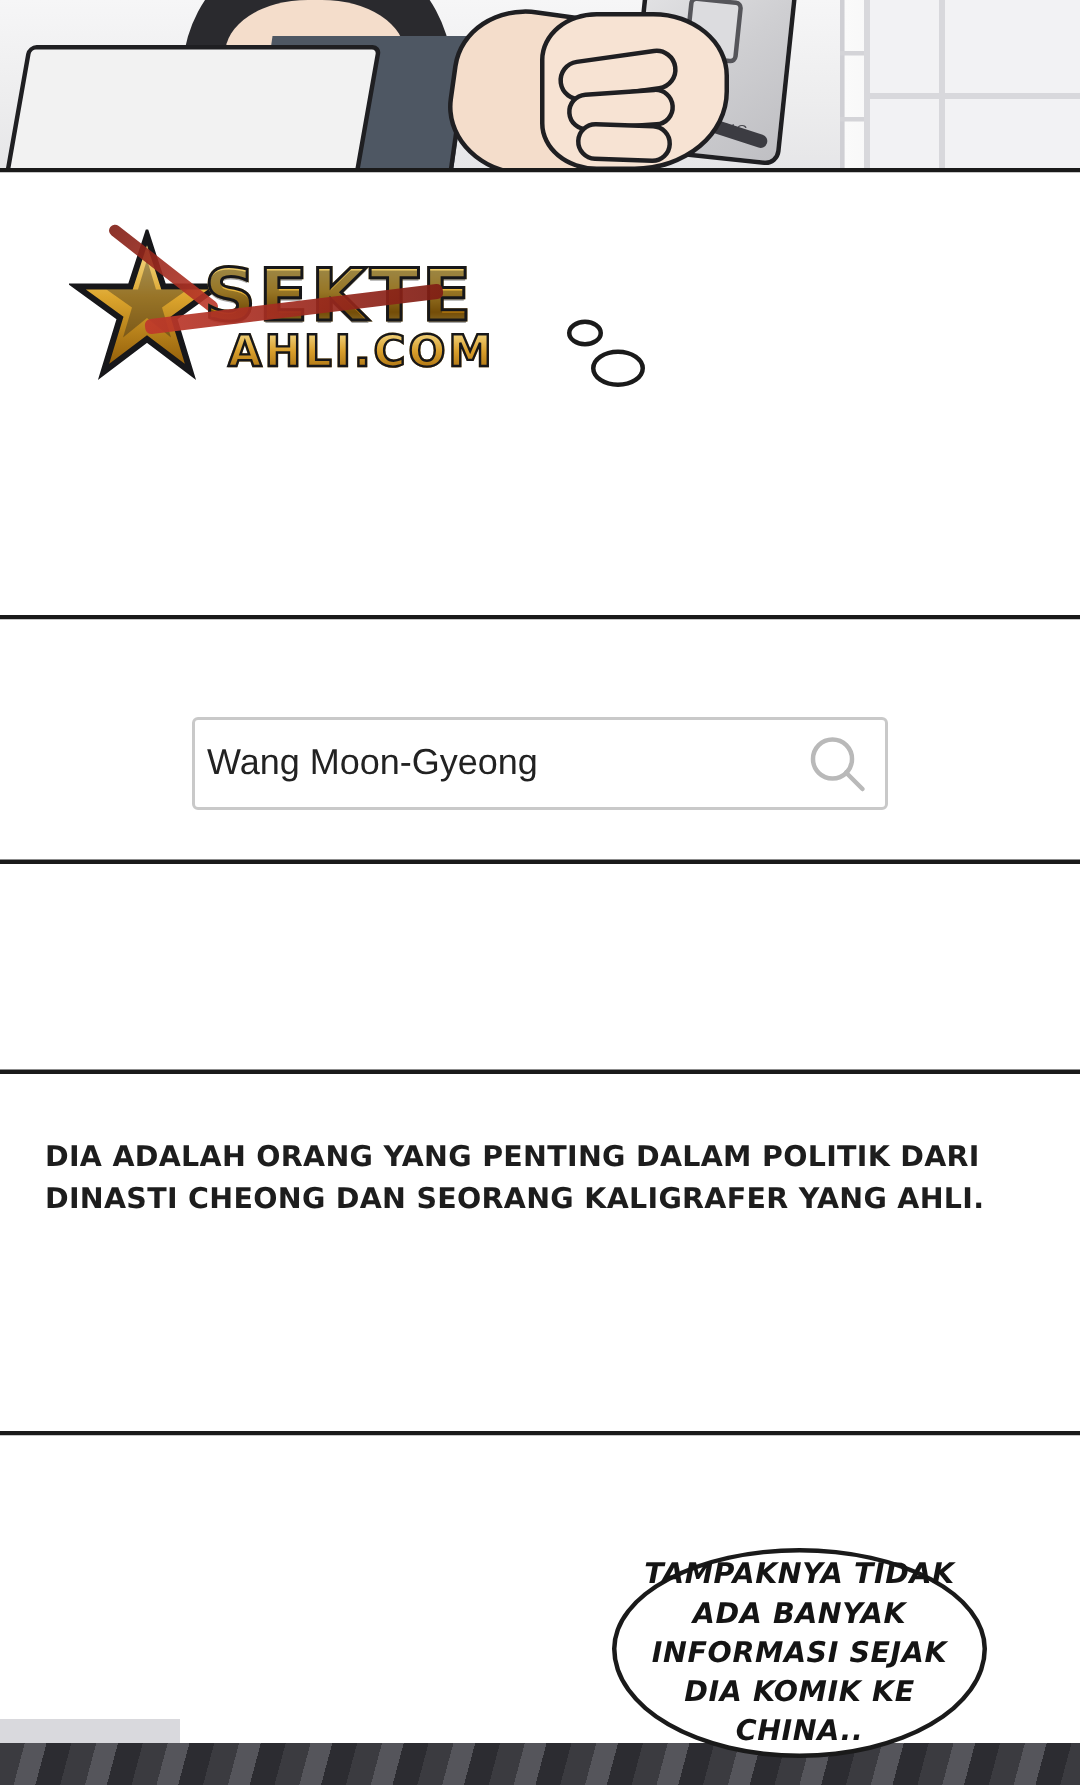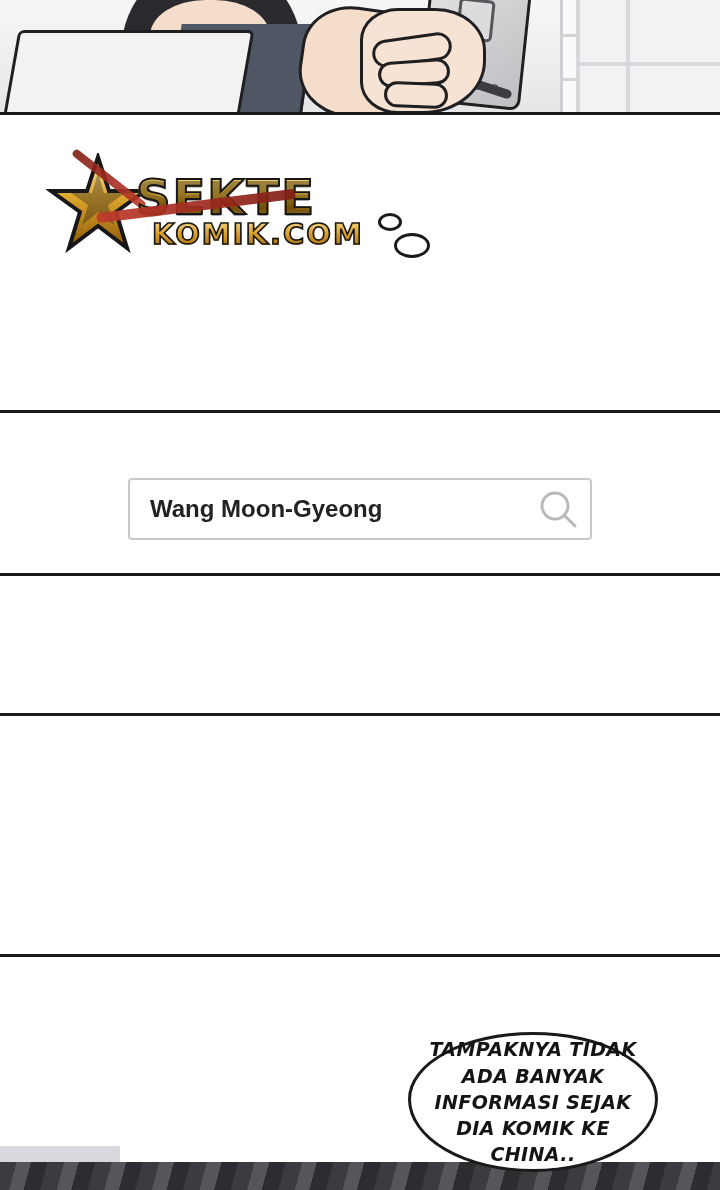--- a/index.html
+++ b/index.html
@@ -302,28 +302,27 @@
     width: 464px; height: 62px;
     border: 2px solid #c9c9c9;
     border-radius: 4px;
     background: #ffffff;
     box-sizing: border-box;
     display: flex;
     align-items: center;
   }
   .search-value {
     flex: 1;
-    padding-left: 20px;
+    padding-left: 8px;
     font-family: "Liberation Sans", sans-serif;
     font-size: 24px;
     color: #222222;
     border: none;
     outline: none;
     background: transparent;
-    font-weight: bold;
   }
   .search-icon {
     width: 64px;
     display: flex;
     align-items: center;
     justify-content: center;
   }
 
   
   .blank-panel {
@@ -417,21 +416,21 @@
               <stop offset="100%" stop-color="#8c5806"></stop>
             </linearGradient>
           </defs>
           <polygon points="52,4 63,38 99,38 70,59 81,95 52,73 23,95 34,59 5,38 41,38" fill="url(#gold)" stroke="#17171a" stroke-width="4"></polygon>
           <polygon points="52,20 58,40 79,40 62,52 68,72 52,59 36,72 42,52 25,40 46,40" fill="#1b1b1e" opacity="0.35"></polygon>
         </svg>
       </div>
       <div class="logo-slash2"></div>
       <div class="logo-text">SEKTE</div>
       <div class="logo-slash"></div>
-      <div class="logo-sub">KOMIK.COM</div>
+      <div class="logo-sub">AHLI.COM</div>
     </div>
 
     <div class="tail-dot-b"></div>
     <div class="tail-dot-a"></div>
   </div>
 
 
   <div class="panel-rule" style="top:410px;"></div>
 
   <div class="search-panel">
@@ -446,20 +445,21 @@
     </div>
   </div>
 
   <div class="panel-rule" style="top:573px;"></div>
 
   <div class="blank-panel" style="top:576px; height:137px;"></div>
 
   <div class="panel-rule" style="top:713px;"></div>
 
   <div class="text-panel">
+    <div class="narr narr-1">DIA ADALAH ORANG YANG PENTING DALAM POLITIK DARI DINASTI CHEONG DAN SEORANG KALIGRAFER YANG AHLI.</div>
   </div>
 
   <div class="panel-rule" style="top:954px;"></div>
 
   <div class="bottom-panel">
     <div class="bp-wall"></div>
     <div class="bp-floor"></div>
   </div>
 
   <div class="bubble bubble-2">

